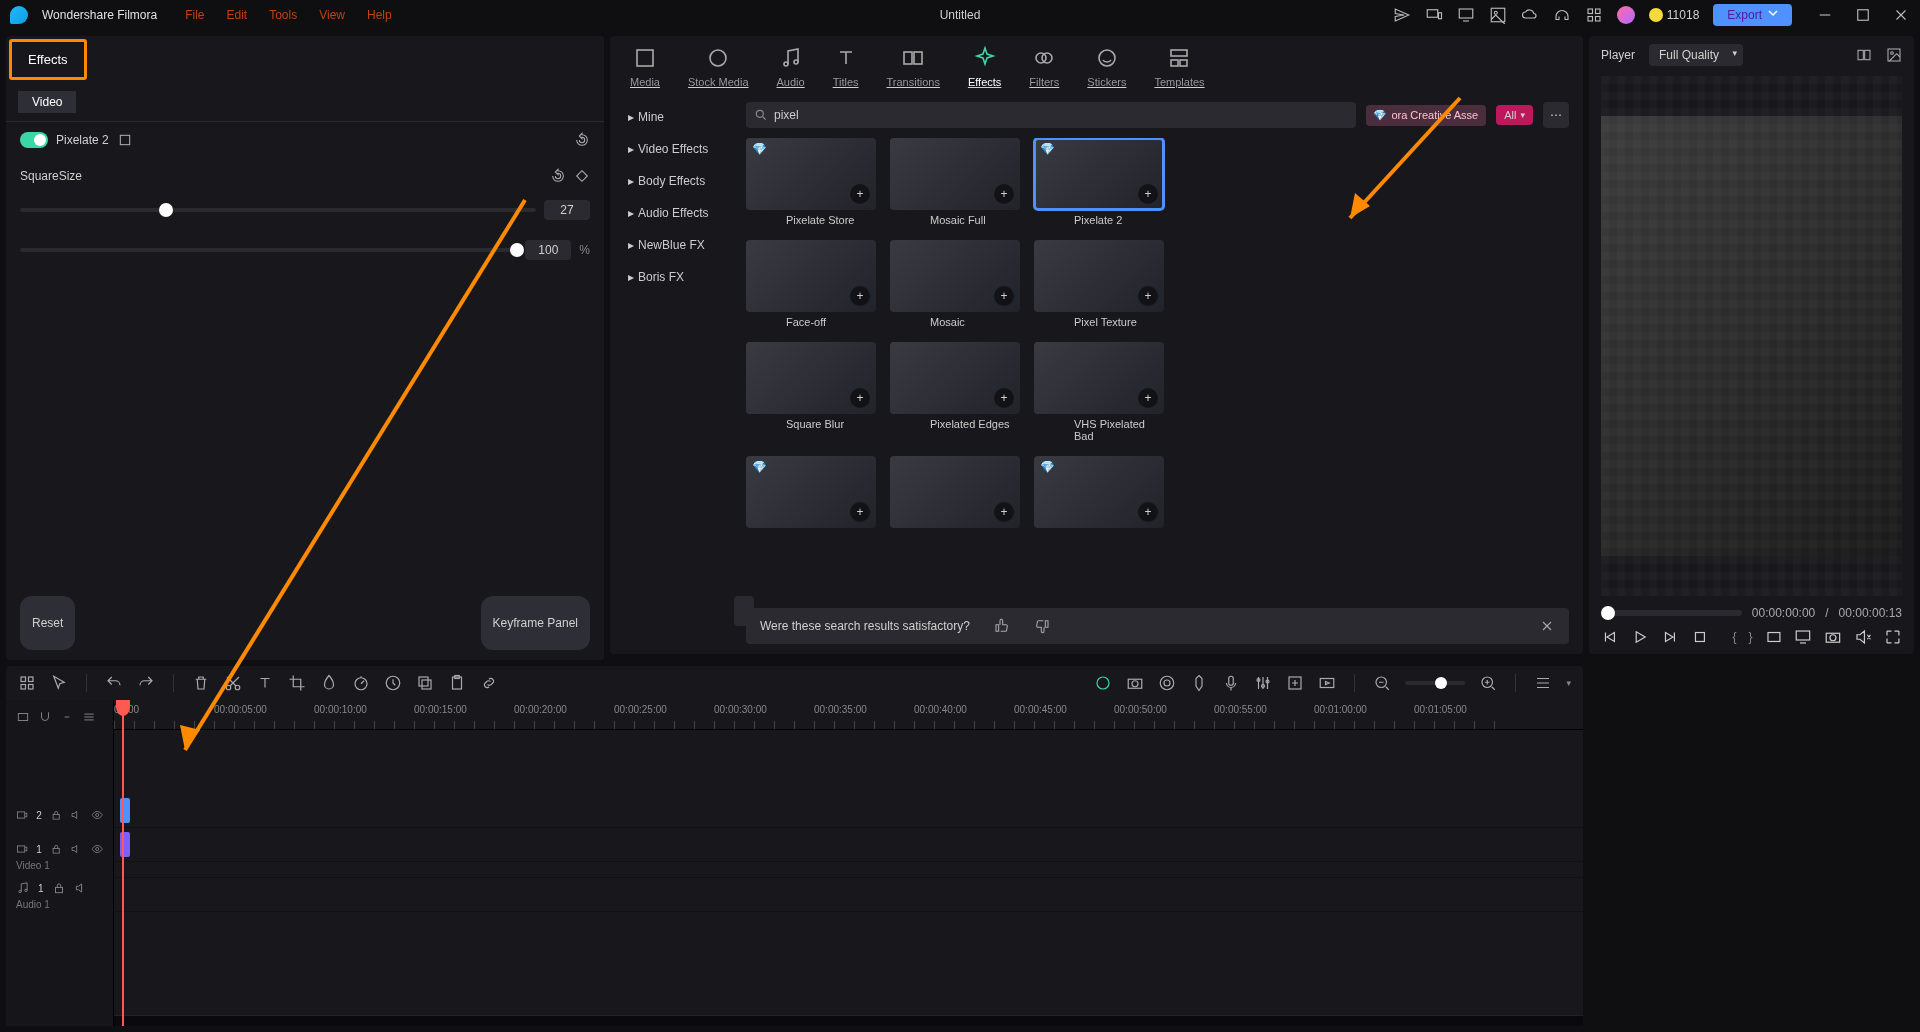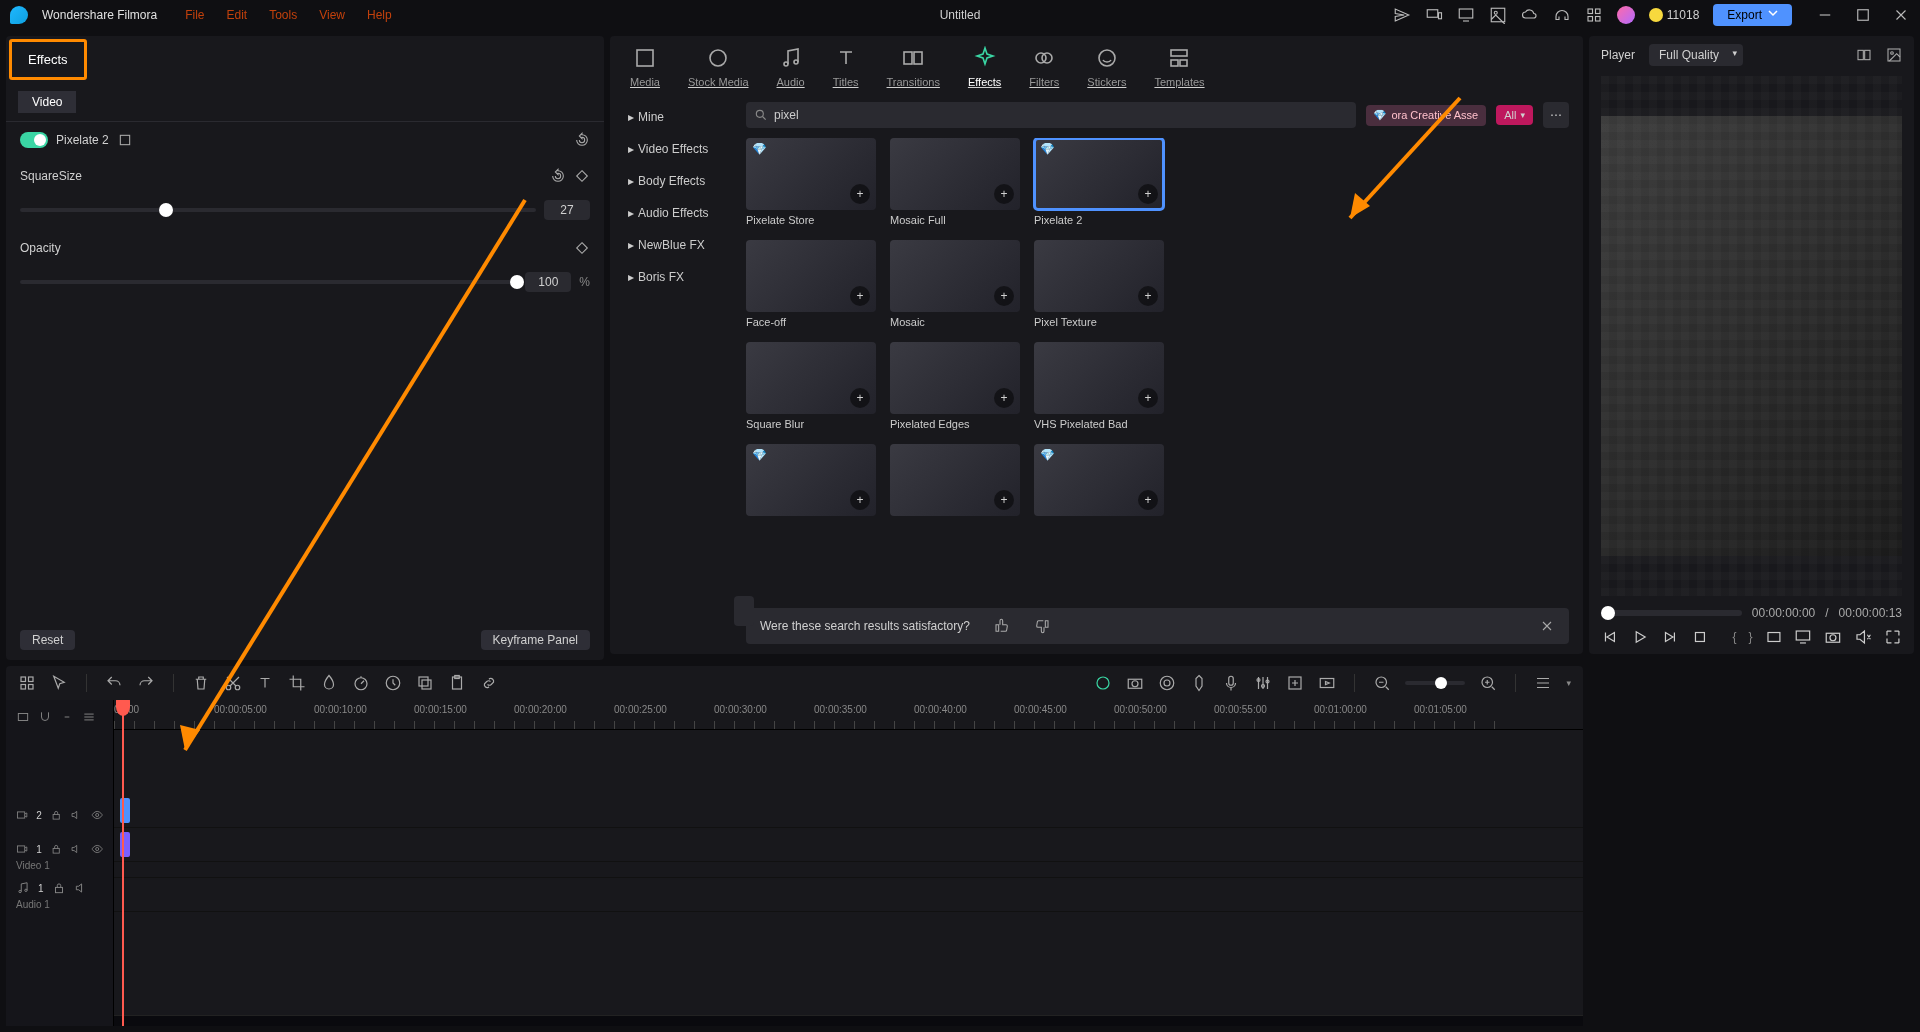--- a/index.html
+++ b/index.html
@@ -10,21 +10,21 @@
 .logo { width: 18px; height: 18px; background: linear-gradient(135deg,#1fb8ff,#0ea0e0); border-radius: 50% 50% 50% 10%; }
 .app-name { font-size: 12px; color: #e0e0e0; }
 .menu-items { display: flex; gap: 22px; margin-left: 14px; }
 .menu-item { font-size: 12px; color: #c2410c; cursor: pointer; }
 .titlebar-title { position: absolute; left: 50%; transform: translateX(-50%); }
 .titlebar-right { margin-left: auto; display: flex; align-items: center; gap: 14px; }
 .tb-icon { width: 18px; height: 18px; stroke: #bbb; fill: none; stroke-width: 1.5; cursor: pointer; }
 .avatar-dot { width: 18px; height: 18px; border-radius: 50%; background: linear-gradient(135deg,#ff6aa8,#b26aff); }
 .points { display: flex; align-items: center; gap: 4px; }
 .points-dot { width: 14px; height: 14px; background:#f7d93e; border-radius:50%; }
-.export-btn { background:#4f92ff; color:#000000; padding:4px 14px; border-radius:4px; display:flex; align-items:flex-start; gap:6px; cursor:pointer; }
+.export-btn { background:#4f92ff; color:#4c1d95; padding:4px 14px; border-radius:4px; display:flex; align-items:flex-start; gap:6px; cursor:pointer; }
 .win-ctrl { display:flex; gap:20px; margin-left:10px; }
 
 
 .main { flex:1; display:grid; grid-template-columns: 598px 1fr 325px; grid-template-rows: 1fr auto; gap:6px; padding:6px; overflow:hidden; }
 .panel { background:#18181c; border-radius:4px; }
 
 
 .browser { display:flex; flex-direction:column; }
 .tab-row { display:flex; gap:28px; padding:10px 20px 4px;text-decoration:underline; }
 .tab { display:flex; flex-direction:column; align-items:center; gap:4px; color:#999; cursor:pointer; font-size:11px; }
@@ -43,21 +43,21 @@
 .premium-pill { background:#4a2e3e; color:#ffc0cb; display:flex; align-items:center; gap:4px; }
 .all-pill { background:#be185d; display:flex; align-items:center; gap:4px; }
 .more-btn { width:26px; height:26px; background:#2a2a30; border-radius:4px; display:flex; align-items:center; justify-content:center; }
 
 .gallery { display:grid; grid-template-columns:repeat(3,130px); gap:14px; align-content:start; overflow:hidden; }
 .gitem { display:flex; flex-direction:column; gap:4px; }
 .thumb { width:130px; height:72px; background:linear-gradient(135deg,#3a3a42,#22222a); border-radius:4px; position:relative; }
 .thumb.selected { outline:3px solid #4f92ff; outline-offset:-2px; }
 .thumb .plus { position:absolute; right:6px; bottom:6px; width:20px; height:20px; background:rgba(0,0,0,.5); border-radius:50%; display:flex; align-items:center; justify-content:center; }
 .thumb .gem { position:absolute; left:6px; top:4px; }
-.gitem-label { font-size:11px; color:#ccc; }
+.gitem-label { font-size:11px; color:#ccc;margin-left:40px; }
 
 .feedback-bar { margin-top:auto; background:#2a2a30; padding:10px 14px; border-radius:4px; display:flex; align-items:center; gap:24px; }
 .feedback-bar .close { margin-left:auto; }
 .collapse-tab { position:absolute; bottom:28px; left:-8px; width:20px; height:30px; background:#2a2a30; border-radius:4px; }
 
 
 .preview { display:flex; flex-direction:column; padding:8px 12px; }
 .preview-top { display:flex; align-items:center; gap:14px; }
 .quality-select { background:#2a2a30; padding:4px 24px 4px 10px; border-radius:4px; position:relative; font-size:12px; }
 .prev-tr { margin-left:auto; display:flex; gap:14px; }
@@ -85,21 +85,21 @@
 .prop-head { display:flex; align-items:center; gap:8px; padding:10px 14px; border-top:1px solid #2a2a30; }
 .toggle { width:28px; height:16px; background:#3ad6a4; border-radius:8px; position:relative; }
 .toggle::after { content:""; position:absolute; right:2px; top:2px; width:12px; height:12px; background:#fff; border-radius:50%; }
 .prop-head .spacer { flex:1; }
 .prop-group { padding:10px 14px; display:flex; flex-direction:column; gap:16px; }
 .prop-row { display:flex; align-items:center; gap:8px; }
 .slider { flex:1; height:4px; background:#2a2a30; border-radius:2px; position:relative; }
 .slider .knob { position:absolute; top:-5px; width:14px; height:14px; background:#fff; border-radius:50%; }
 .numbox { width:46px; background:#2a2a30; padding:3px 6px; border-radius:4px; text-align:center; font-size:12px; }
 .effects-footer { margin-top:auto; display:flex; padding:10px 14px; gap:10px; }
-.btn { background:#2e2e36; padding:3px 12px; border-radius:4px; font-size:12px; cursor:pointer; }
+.btn { background:#2e2e36; padding:20px 12px; border-radius:12px; font-size:12px; cursor:pointer; }
 .btn.right { margin-left:auto; }
 .mini-ico { width:16px; height:16px; stroke:#aaa; fill:none; stroke-width:1.6; }
 
 
 .timeline { grid-column:1 / span 2; height:360px; display:flex; flex-direction:column; }
 .tl-toolbar { display:flex; align-items:center; gap:14px; padding:8px 12px; }
 .tl-toolbar svg { width:18px; height:18px; stroke:#aaa; fill:none; stroke-width:1.6; }
 .tl-toolbar .sep { width:1px; height:18px; background:#333; margin:0 4px; }
 .zoom-slider { width:60px; height:4px; background:#2a2a30; border-radius:2px; position:relative; }
 .zoom-slider .knob { position:absolute; top:-4px; left:50%; width:12px; height:12px; background:#fff; border-radius:50%; }
@@ -502,27 +502,20 @@
       </div>
       <div class="prop-row">
         <div class="slider">
             <div class="knob" style="left:27%;"></div>
           </div>
         <div class="numbox">27</div>
       </div>
     </div>
     <div class="prop-group">
       <div class="prop-row">
-        <span>Opacity</span>
-        <div style="flex:1"></div>
-        <svg class="mini-ico" viewBox="0 0 24 24">
-            <path d="M12 4l8 8-8 8-8-8z"></path>
-          </svg>
-      </div>
-      <div class="prop-row">
         <div class="slider">
             <div class="knob" style="left:calc(100% - 7px);"></div>
           </div>
         <div class="numbox">100</div>
         <span style="color:#888;">%</span>
       </div>
     </div>
     <div class="effects-footer">
       <div class="btn">Reset</div>
       <div class="btn right">Keyframe Panel</div>

